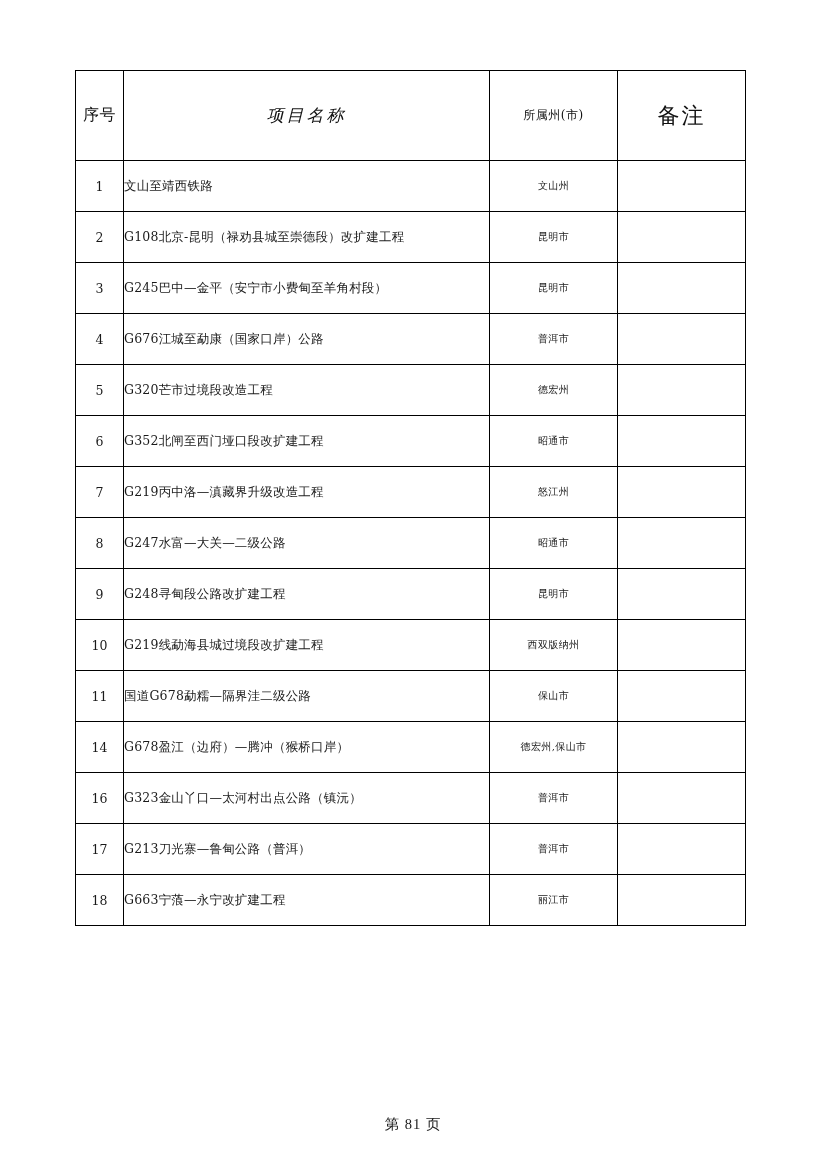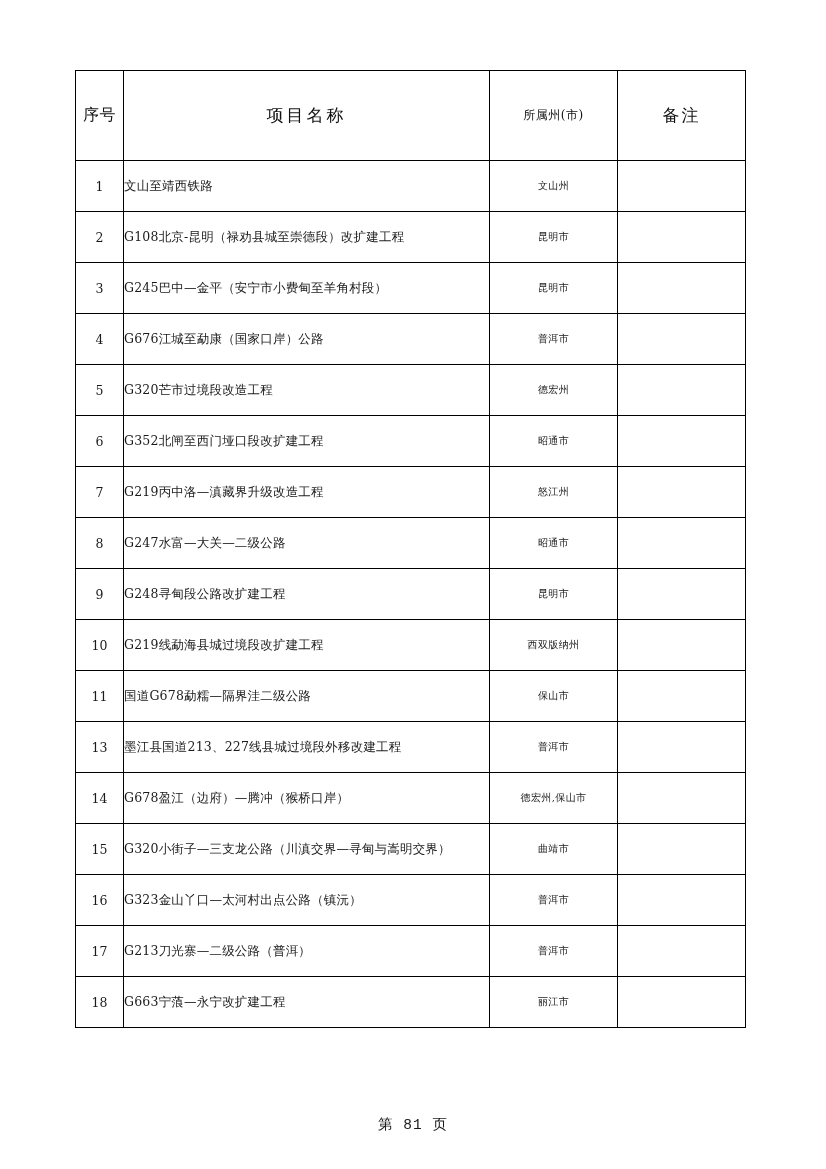--- a/index.html
+++ b/index.html
@@ -54,23 +54,23 @@
   col.c-note   { width: 128px; }
 
   thead th {
     height: 90px;
     text-align: center;
     font-size: 17px;
     letter-spacing: 1px;
     color: #111;
   }
   thead th.h-idx { font-size: 16px; letter-spacing: 0.5px; }
-  thead th.h-name { font-size: 17px; letter-spacing: 3px; }
+  thead th.h-name { font-size: 17px; letter-spacing: 3px; font-style: italic; }
   thead th.h-region { font-size: 12px; letter-spacing: 0.5px; }
-  thead th.h-note { font-size: 17px; letter-spacing: 2px; }
+  thead th.h-note { font-size: 22px; letter-spacing: 2px; }
 
   tbody tr { height: 51px; }
 
   td.idx {
     text-align: center;
     font-size: 12.5px;
     font-family: "DejaVu Serif", "Liberation Serif", serif;
     color: #1a1a1a;
   }
   td.name {
@@ -96,21 +96,21 @@
 
   .footer {
     position: absolute;
     left: 0;
     top: 1113px;
     width: 826px;
     text-align: center;
     font-size: 14.5px;
     letter-spacing: 1px;
     color: #1a1a1a;
-    font-family: Liberation Mono, monospace;
+    font-family: Liberation Serif, serif;
   }
 </style>
 </head>
 <body>
 
 <div class="page">
 
   <div class="table-wrap">
     <table class="proj">
       <colgroup>
@@ -188,46 +188,34 @@
           <td class="region">西双版纳州</td>
           <td class="note"></td>
         </tr>
         <tr>
           <td class="idx">11</td>
           <td class="name">国道G678勐糯—隔界洼二级公路</td>
           <td class="region">保山市</td>
           <td class="note"></td>
         </tr>
         <tr>
-          <td class="idx">13</td>
-          <td class="name">墨江县国道213、227线县城过境段外移改建工程</td>
-          <td class="region">普洱市</td>
-          <td class="note"></td>
-        </tr>
-        <tr>
           <td class="idx">14</td>
           <td class="name">G678盈江（边府）—腾冲（猴桥口岸）</td>
           <td class="region">德宏州,保山市</td>
           <td class="note"></td>
         </tr>
         <tr>
-          <td class="idx">15</td>
-          <td class="name">G320小街子—三支龙公路（川滇交界—寻甸与嵩明交界）</td>
-          <td class="region">曲靖市</td>
-          <td class="note"></td>
-        </tr>
-        <tr>
           <td class="idx">16</td>
           <td class="name">G323金山丫口—太河村出点公路（镇沅）</td>
           <td class="region">普洱市</td>
           <td class="note"></td>
         </tr>
         <tr>
           <td class="idx">17</td>
-          <td class="name">G213刀光寨—二级公路（普洱）</td>
+          <td class="name">G213刀光寨—鲁甸公路（普洱）</td>
           <td class="region">普洱市</td>
           <td class="note"></td>
         </tr>
         <tr>
           <td class="idx">18</td>
           <td class="name">G663宁蒗—永宁改扩建工程</td>
           <td class="region">丽江市</td>
           <td class="note"></td>
         </tr>
       </tbody>

